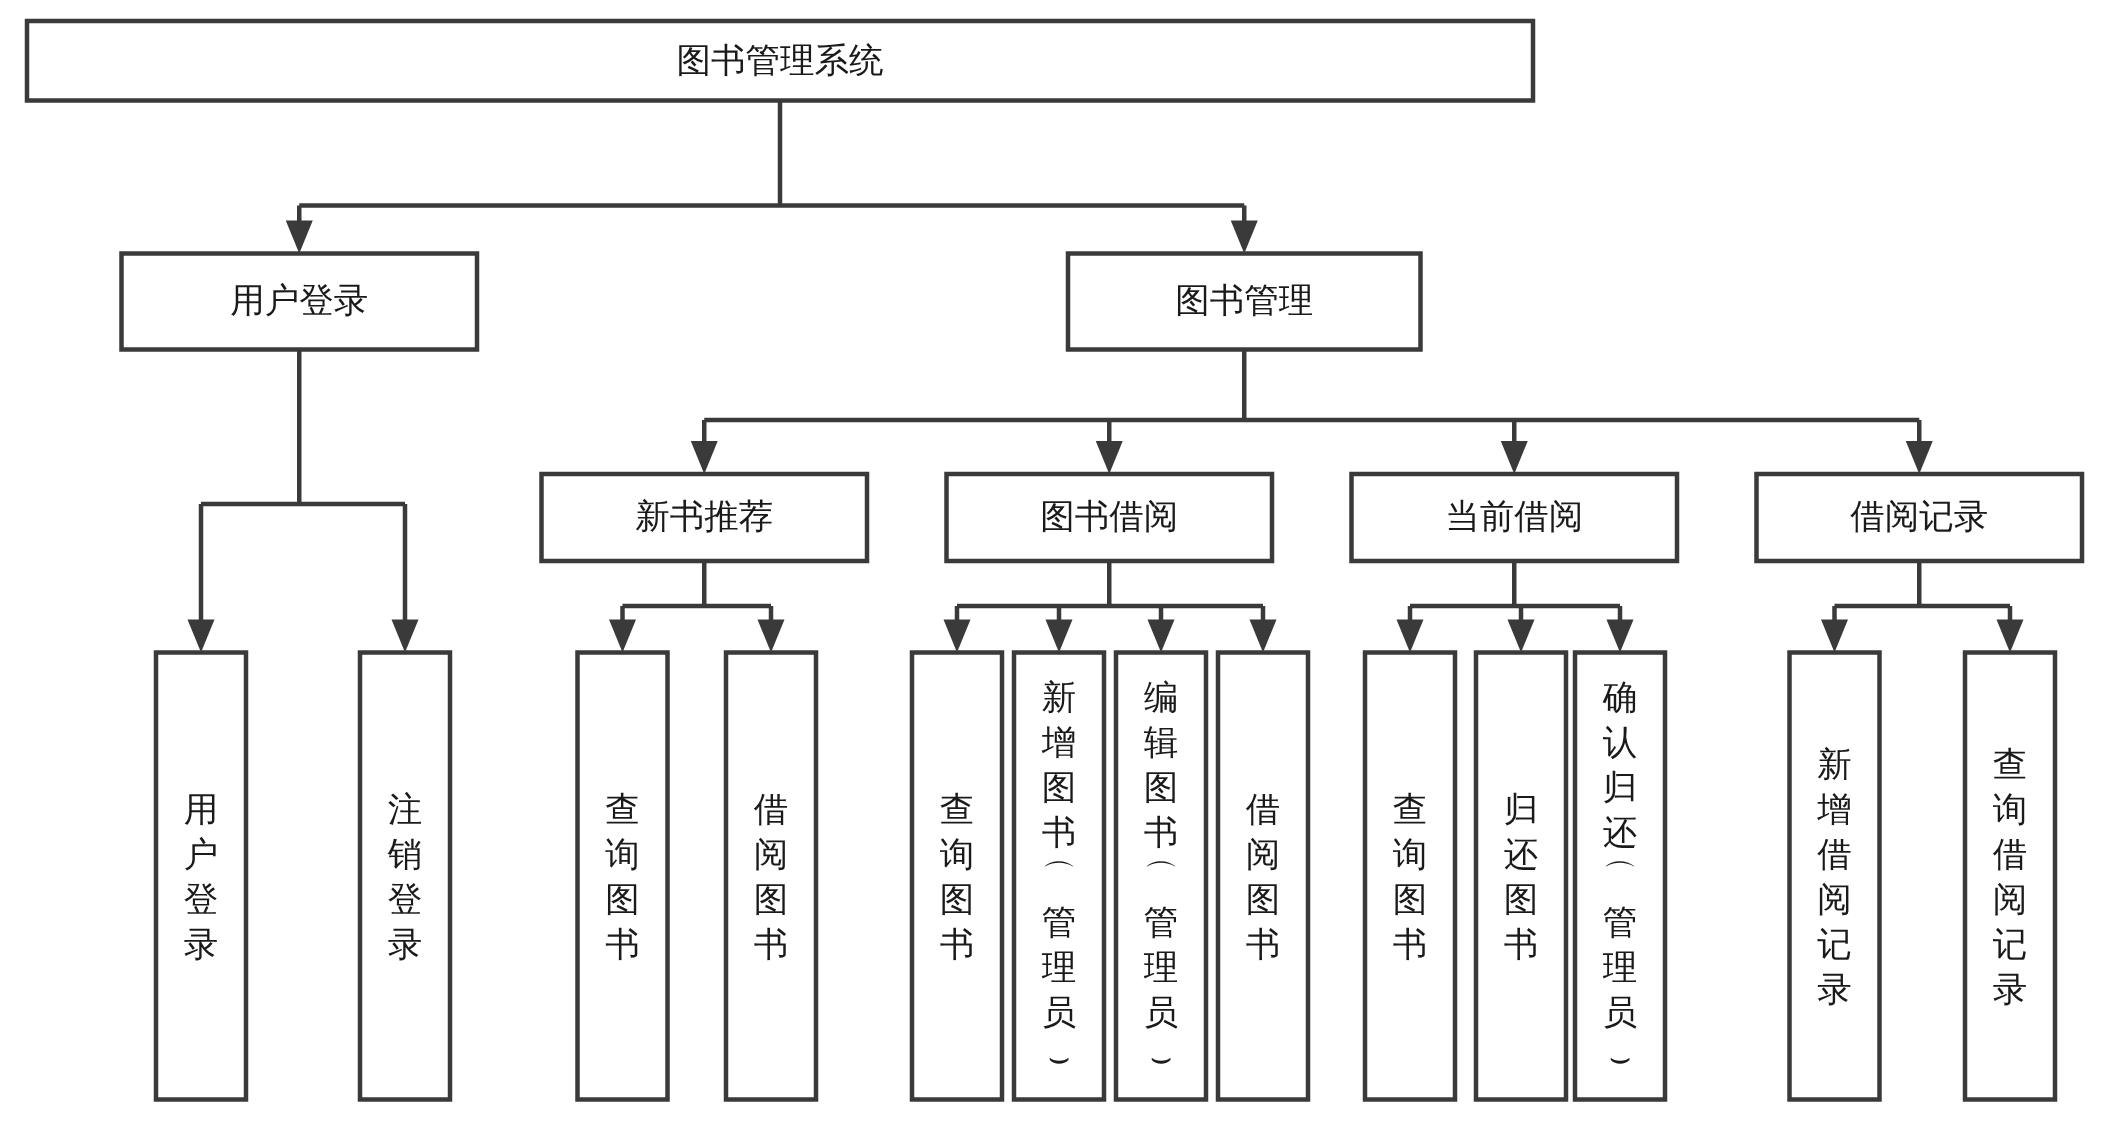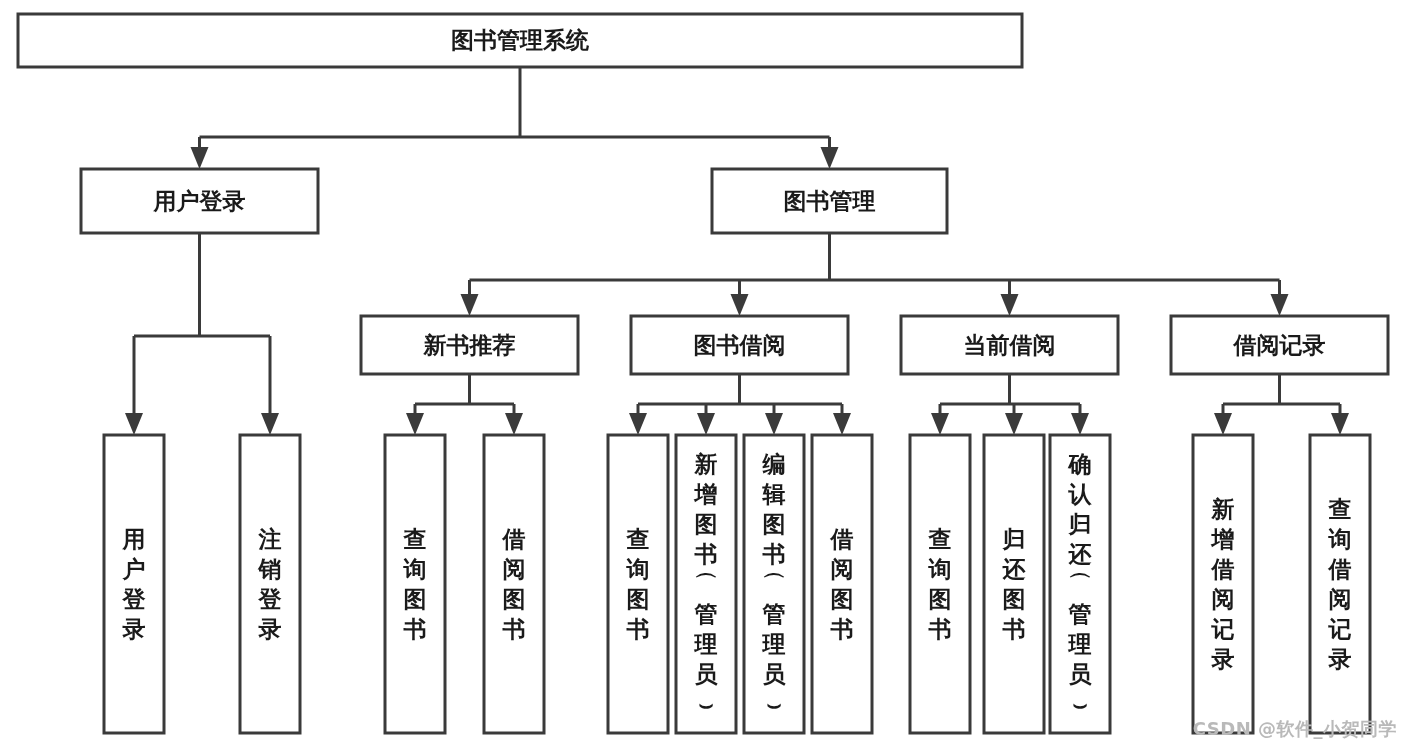--- a/index.html
+++ b/index.html
@@ -9,21 +9,20 @@
   }
   body {
     font-family: "DejaVu Sans", "Liberation Sans", sans-serif;
   }
   #stage {
     position: relative;
     width: 1405px;
     height: 747px;
     background: #ffffff;
     overflow: hidden;
-    font-weight: bold;
   }
   #diagram-svg {
     position: absolute;
     left: 0;
     top: 0;
     width: 1405px;
     height: 747px;
   }
   .box-rect {
     fill: #ffffff;
@@ -201,14 +200,13 @@
           <rect x="1193" y="435" width="60" height="298" class="box-rect"></rect>
           <text x="1223" y="517.4" class="node-label-v"><tspan x="1223" dy="0">新</tspan><tspan x="1223" dy="30">增</tspan><tspan x="1223" dy="30">借</tspan><tspan x="1223" dy="30">阅</tspan><tspan x="1223" dy="30">记</tspan><tspan x="1223" dy="30">录</tspan></text>
         </g>
         <g>
           <rect x="1310" y="435" width="60" height="298" class="box-rect"></rect>
           <text x="1340" y="517.4" class="node-label-v"><tspan x="1340" dy="0">查</tspan><tspan x="1340" dy="30">询</tspan><tspan x="1340" dy="30">借</tspan><tspan x="1340" dy="30">阅</tspan><tspan x="1340" dy="30">记</tspan><tspan x="1340" dy="30">录</tspan></text>
         </g>
       </g>
   </svg>
 
-  <div class="watermark">CSDN @软件_小贺同学</div>
 </div>
 
 </body></html>

